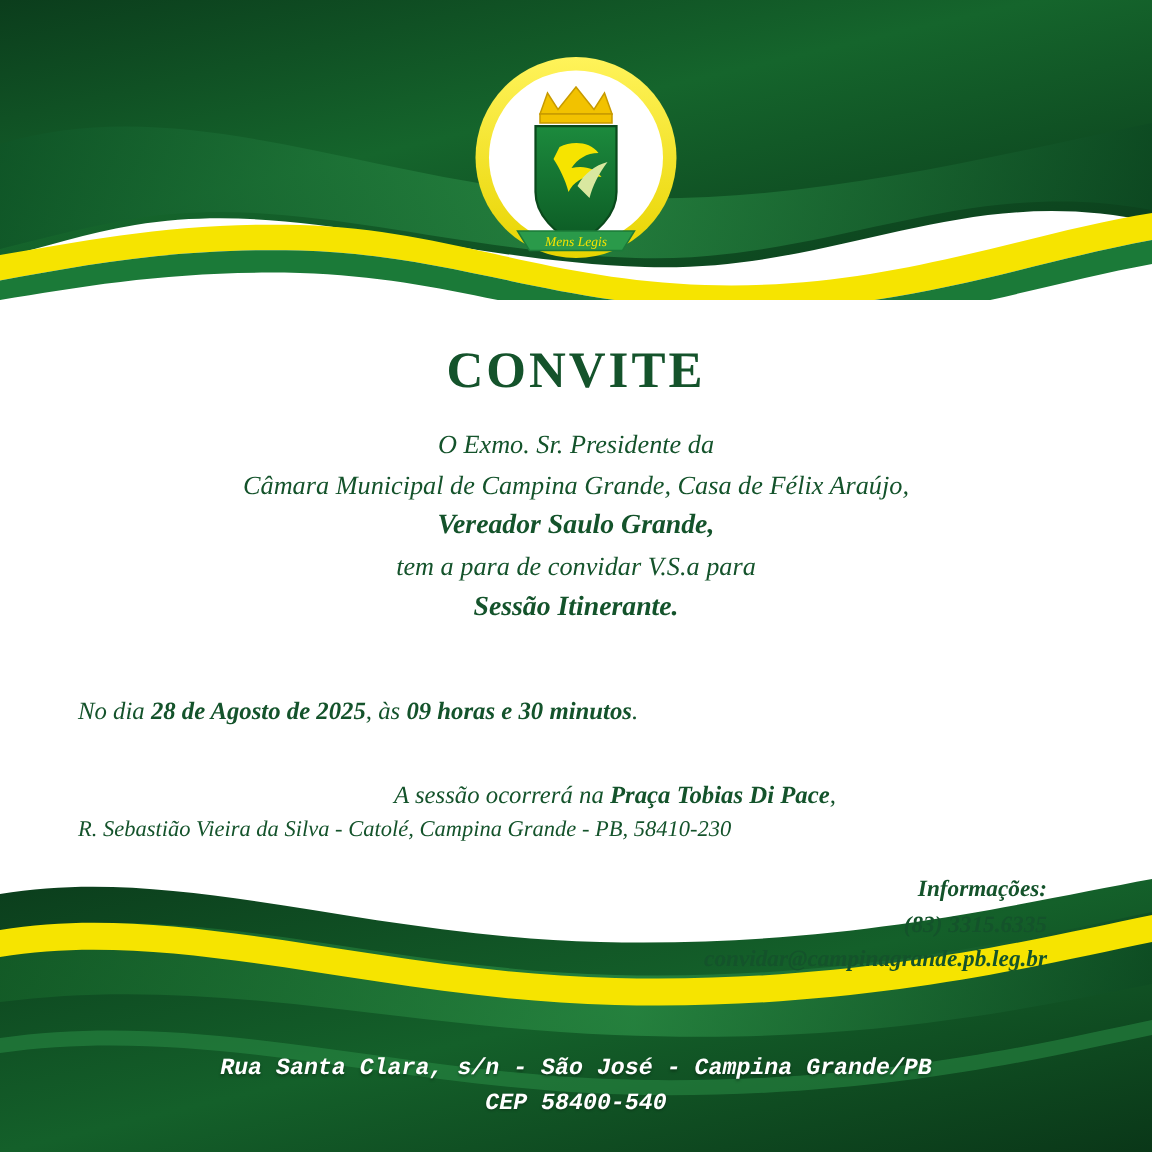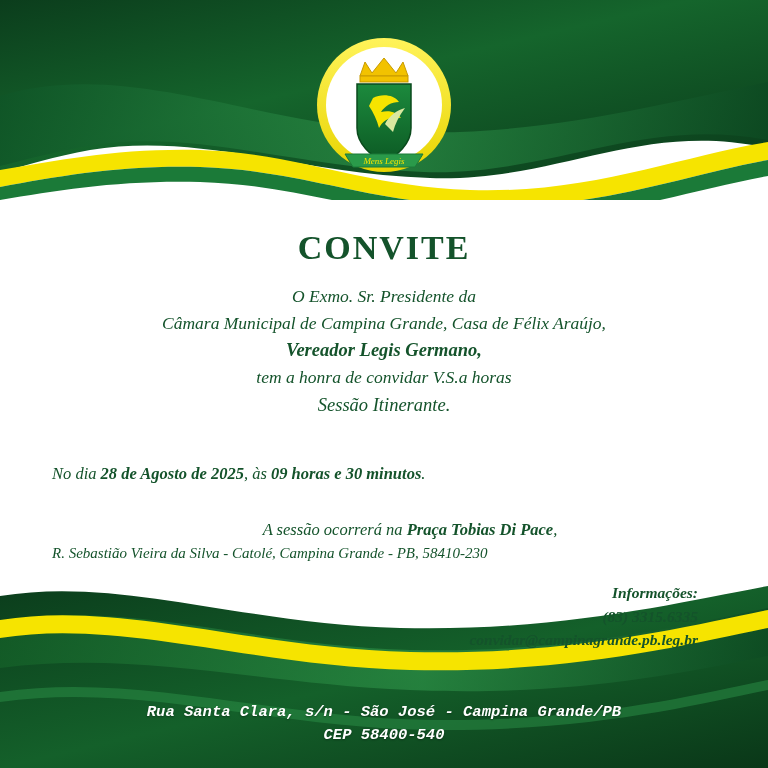--- a/index.html
+++ b/index.html
@@ -74,21 +74,21 @@
     margin-top: 16px;
     line-height: 1.52;
     font-size: 17.5px;
     font-style: italic;
     color: #14532b;
   }
   .invite-block .l1 { font-style: italic; }
   .invite-block .l2 { font-style: italic; }
   .invite-block .l3 { font-weight: bold; font-style: italic; font-size: 18.5px; }
   .invite-block .l4 { font-style: italic; }
-  .invite-block .l5 { font-weight: normal; font-style: italic; font-size: 18.5px; }
+  .invite-block .l5 { font-weight: bold; font-style: italic; font-size: 18.5px; }
 
   .details {
     margin-top: 42px;
     text-align: left;
     padding-left: 52px;
     color: #14532b;
     font-style: italic;
     font-size: 16.5px;
     line-height: 1.55;
   }
@@ -186,22 +186,22 @@
     </svg>
   </div>
 
   <div class="content">
 
     <div class="title">CONVITE</div>
 
     <div class="invite-block">
       <div class="l1">O Exmo. Sr. Presidente da</div>
       <div class="l2">Câmara Municipal de Campina Grande, Casa de Félix Araújo,</div>
-      <div class="l3">Vereador Legis Germano,</div>
-      <div class="l4">tem a honra de convidar V.S.a horas</div>
+      <div class="l3">Vereador Saulo Grande,</div>
+      <div class="l4">tem a para de convidar V.S.a para</div>
       <div class="l5">Sessão Itinerante.</div>
     </div>
 
     <div class="details">
       <div class="date-line">
         <span>No dia </span><b>28 de Agosto de 2025</b><span>, às </span><b>09 horas e 30 minutos</b><span>.</span>
       </div>
       <div class="addr-line1">
         <span>A sessão ocorrerá na </span><b>Praça Tobias Di Pace</b><span>,</span>
       </div>

